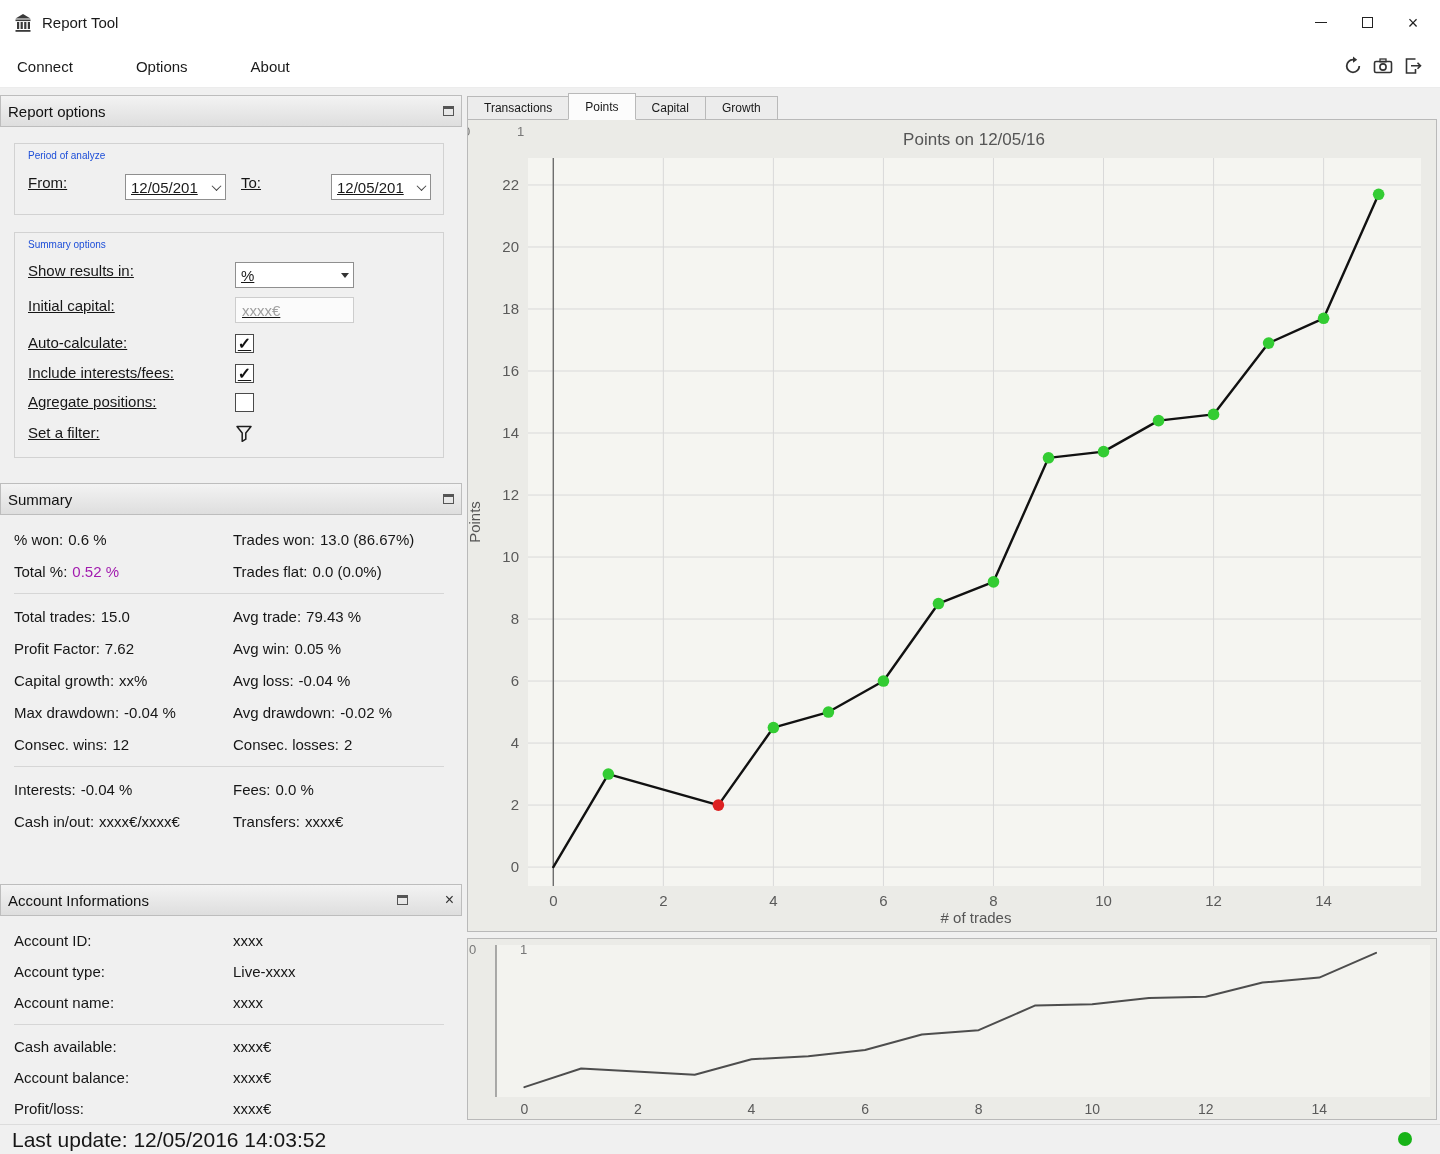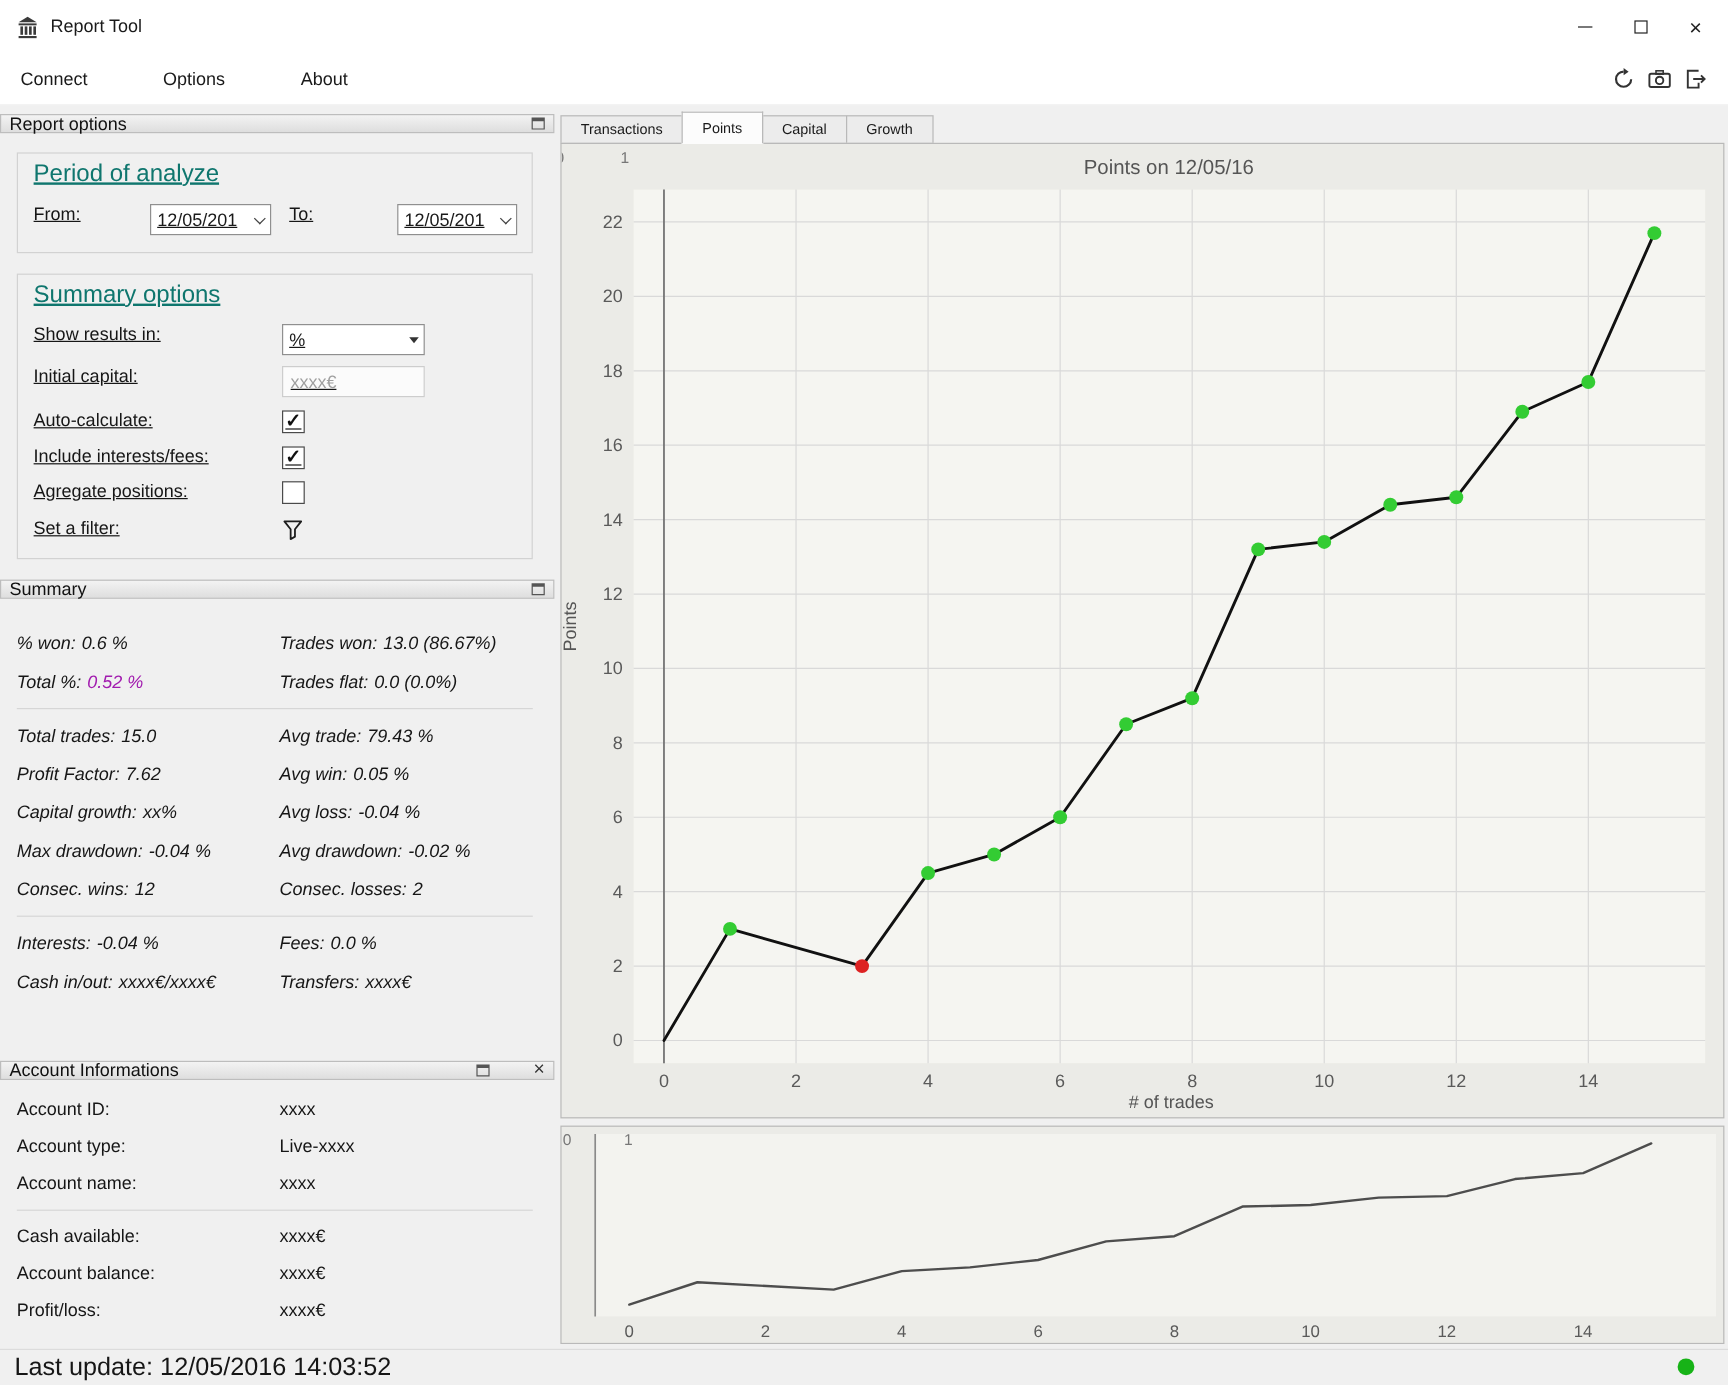--- a/index.html
+++ b/index.html
@@ -18,27 +18,27 @@
   .glyph-close{font-size:18px;line-height:1;color:#222;}
 
   
   .menubar{position:absolute;top:45px;left:0;right:0;height:43px;background:#ffffff;display:flex;align-items:center;padding:0 6px;border-bottom:1px solid #ececec;gap:41px;}
   .menu-item{padding:6px 11px;font-size:15px;color:#1a1a1a;}
   .menu-tools{margin-left:auto;display:flex;align-items:center;gap:8px;padding-right:10px;}
   .tool-btn{width:22px;height:22px;display:flex;align-items:center;justify-content:center;}
 
   
   .panel{position:absolute;left:0;width:462px;background:#f0f0f0;}
-  .panel-header{height:16px;background:linear-gradient(#f3f3f3,#dedede);border:1px solid #bdbdbd;display:flex;align-items:center;padding:0 7px;font-size:15px;color:#111;gap:29px;}
+  .panel-header{height:32px;background:linear-gradient(#f3f3f3,#dedede);border:1px solid #bdbdbd;display:flex;align-items:center;padding:0 7px;font-size:15px;color:#111;gap:29px;}
   .panel-header .spacer{flex:1;}
   .float-icon{width:11px;height:10px;border:1px solid #555;border-top:3px solid #555;margin-left:6px;}
   .hdr-close{margin-left:8px;font-size:16px;line-height:1;color:#333;}
 
   .groupbox{border:1px solid #d2d2d2;margin:0 18px 0 14px;padding:4px 10px 14px 13px;}
-  .gb-title{padding-top:2px;font-size:20px;color:#0f766e;text-decoration:underline;}
+  .gb-title{padding-top:2px;font-size:10px;color:#1d4ed8;}
   .gb-row{display:flex;align-items:flex-start;text-decoration:underline;}
   .lblw{display:inline-block;}
 
   .combo{display:flex;align-items:center;background:#fff;border:1px solid #8f8f8f;height:26px;font-size:15px;color:#1a1a1a;}
   .combo .txt{flex:1;padding:0 5px;white-space:nowrap;overflow:hidden;}
   .combo .arrowbox{width:17px;height:100%;display:flex;align-items:center;justify-content:center;}
   .chev{width:7px;height:7px;border-right:1.5px solid #444;border-bottom:1.5px solid #444;transform:rotate(45deg) translate(-1px,-1px);}
   .tri{width:0;height:0;border-left:4px solid transparent;border-right:4px solid transparent;border-top:5px solid #333;}
 
   .input-dis{width:119px;height:26px;border:1px solid #cdcdcd;background:#fbfbfb;color:#9a9a9a;padding:0 6px;font-family:"Liberation Sans",sans-serif;font-size:15px;}
@@ -194,21 +194,21 @@
       </div>
     </div>
   </div>
 
   <div class="panel" style="top:483px;height:401px;">
     <div class="panel-header">
       <span>Summary</span>
       <span class="spacer"></span>
       <span class="float-icon"></span>
     </div>
-    <div style="padding-top:21px;font-style:italic;">
+    <div style="padding-top:8px;">
       <div class="srow">
         <span class="half">
             <span class="lbl">% won:</span>
             <span>0.6 %</span>
           </span>
         <span class="half r">
             <span class="lbl">Trades won:</span>
             <span>13.0 (86.67%)</span>
           </span>
       </div>

